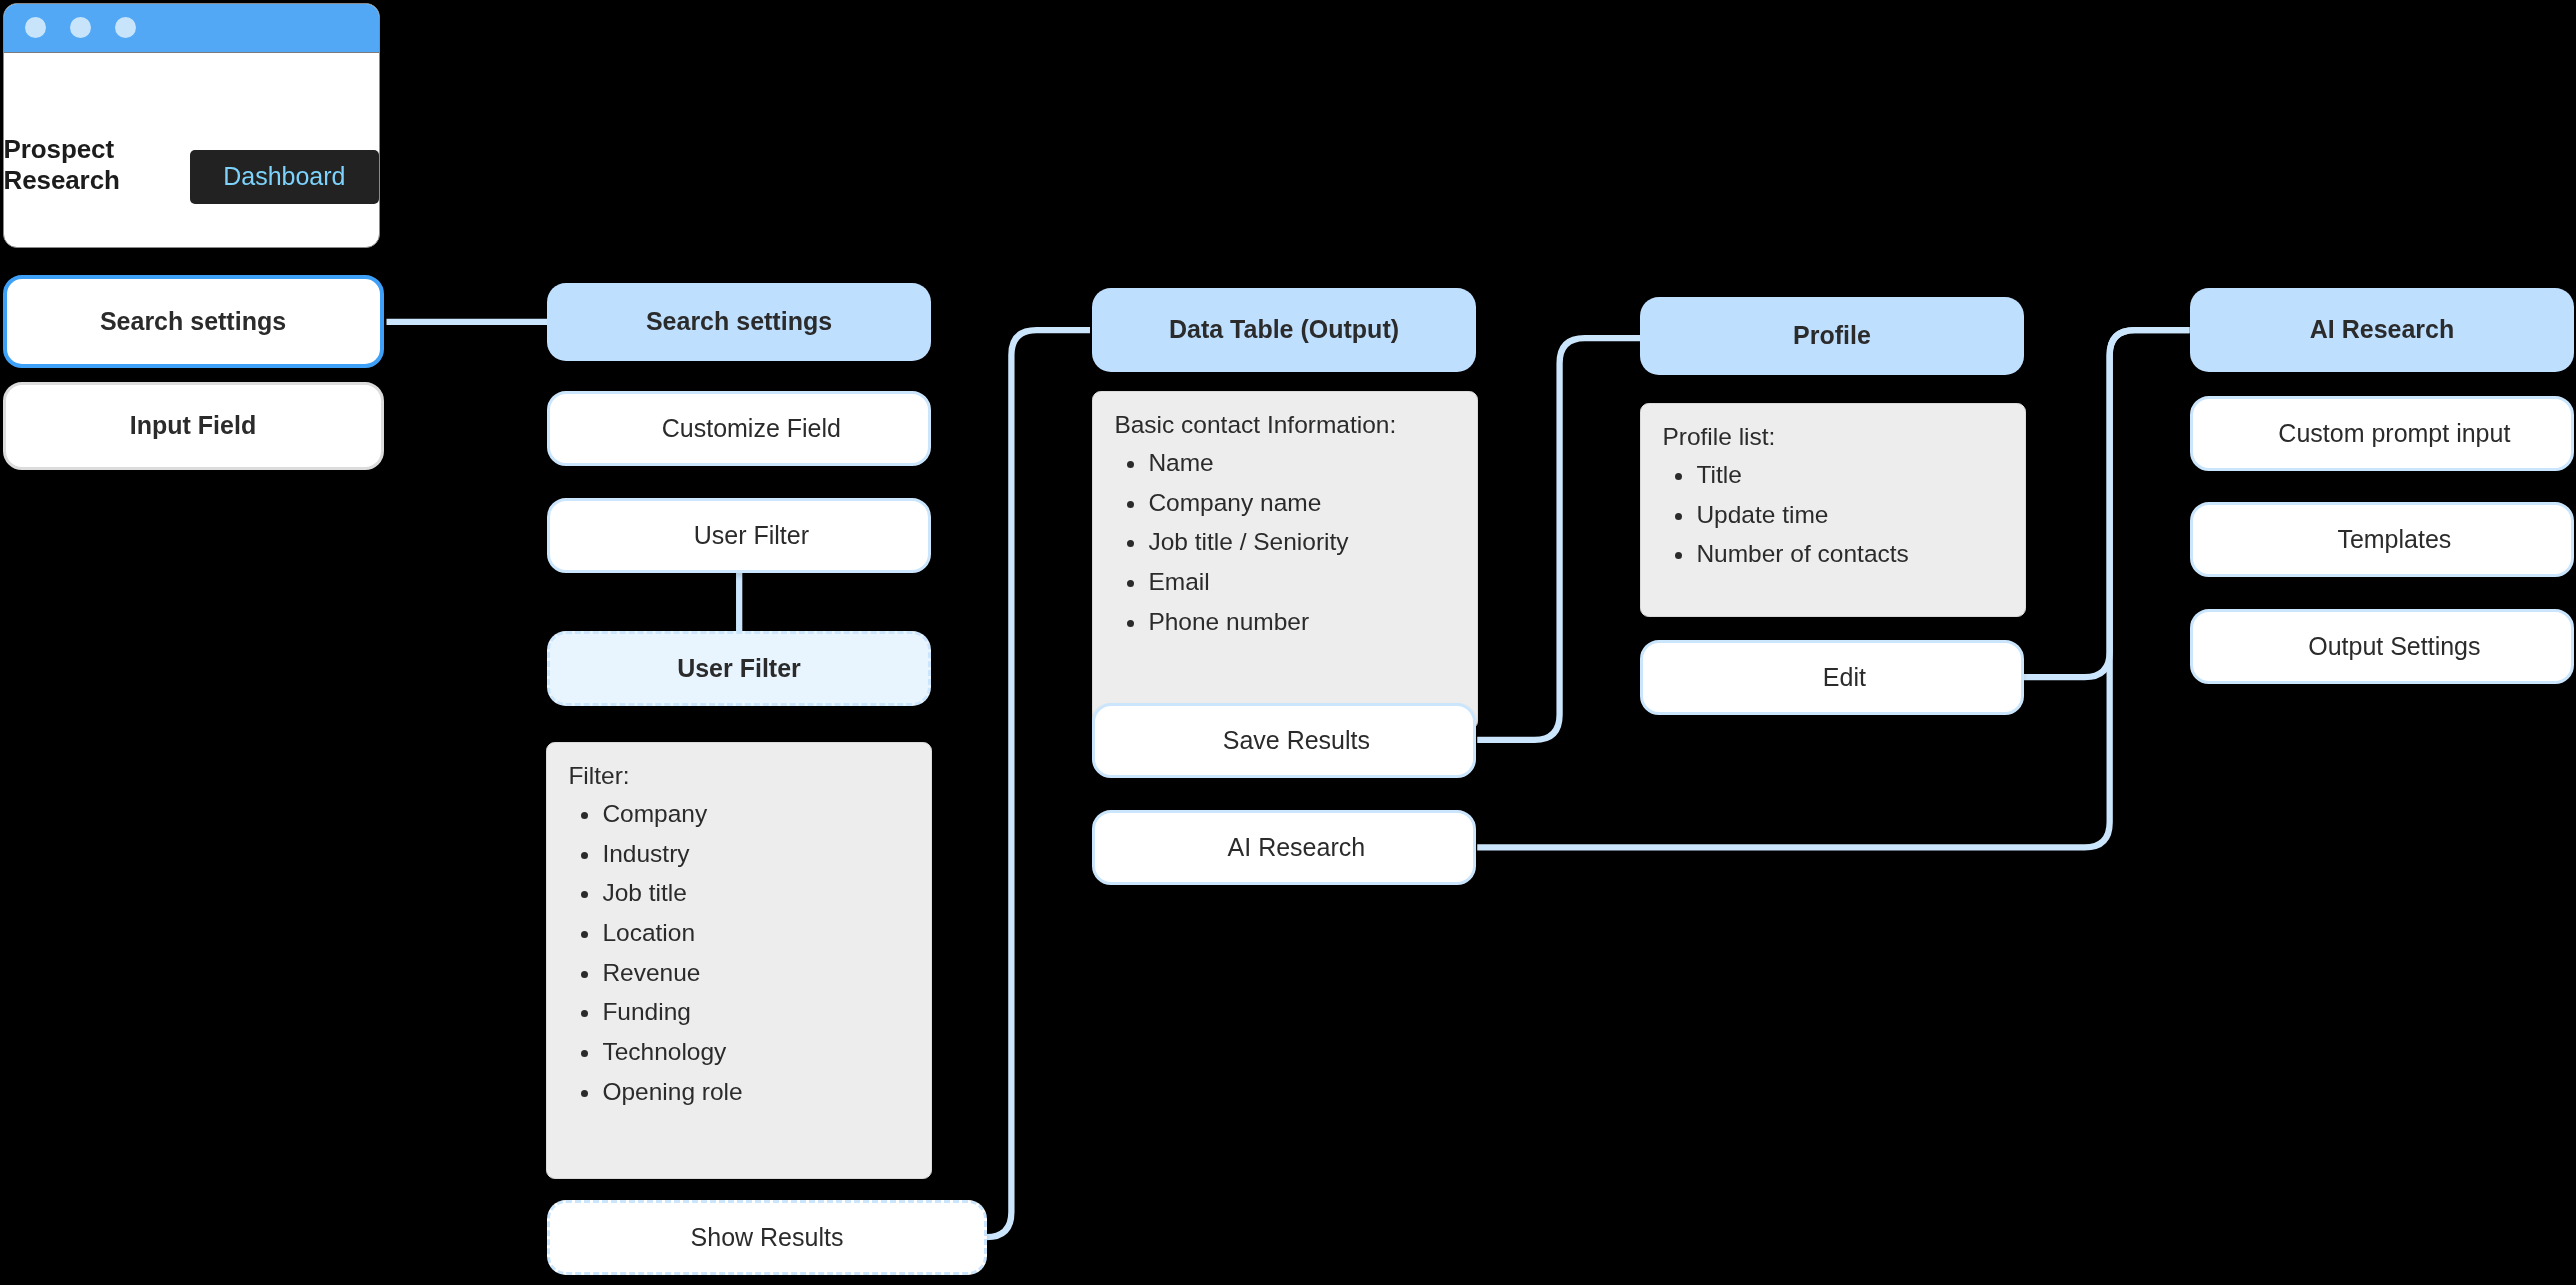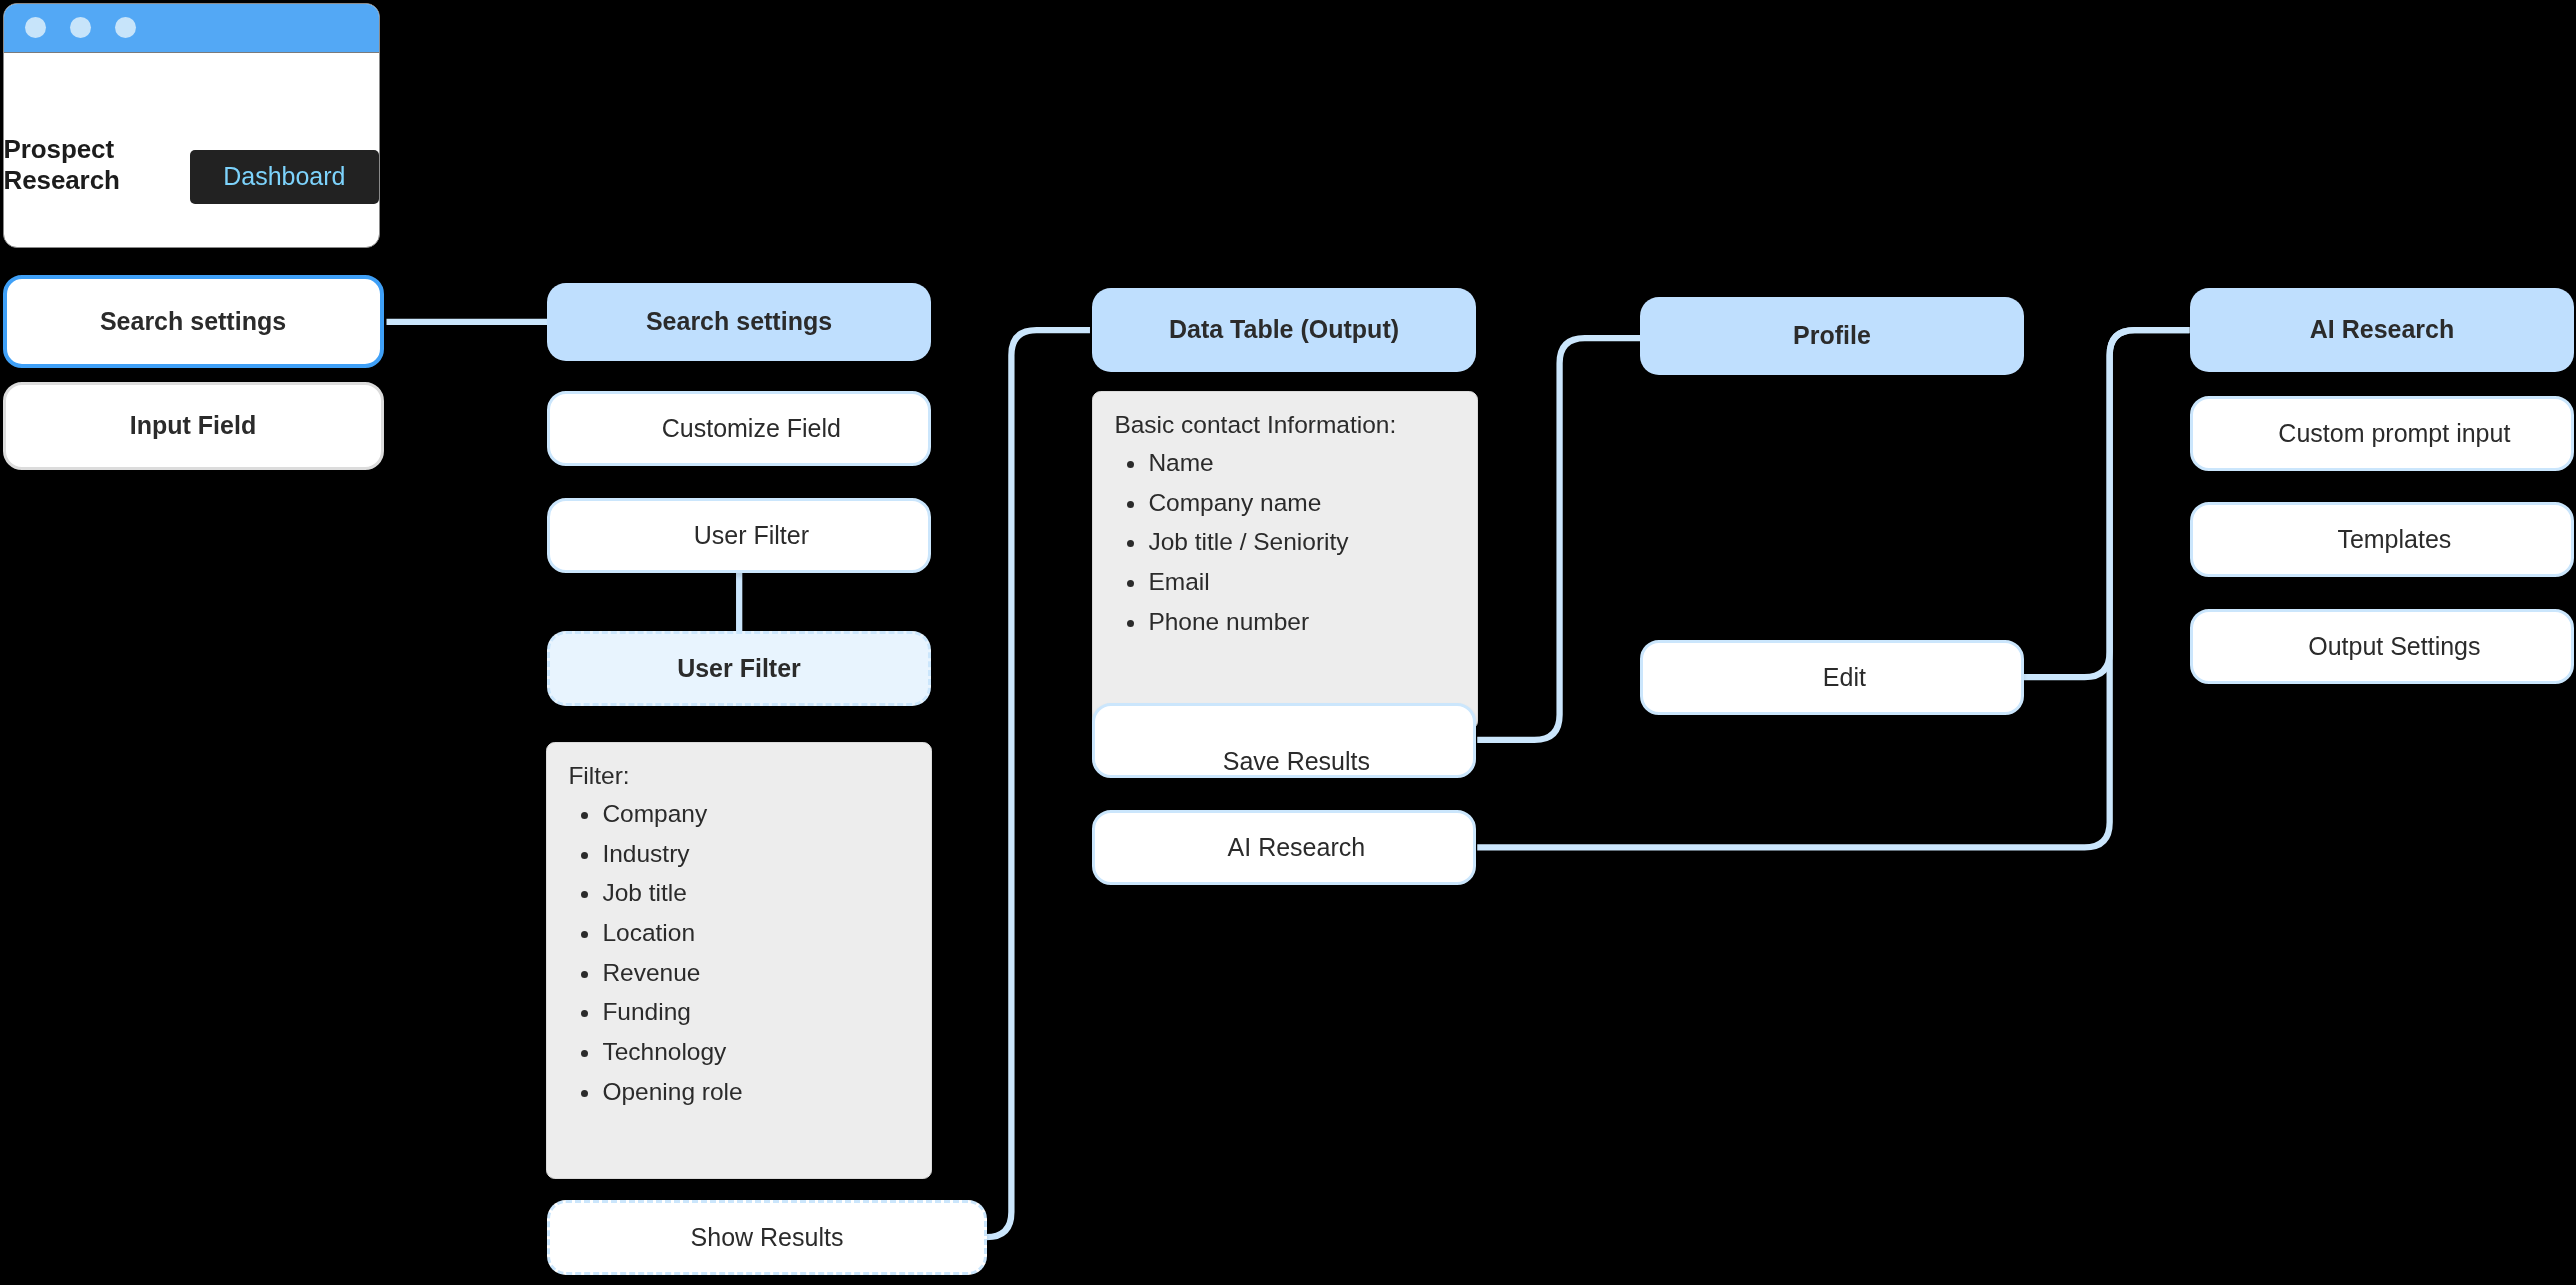--- a/index.html
+++ b/index.html
@@ -256,32 +256,40 @@
     <p class="panel-title">Basic contact Information:</p>
     <ul class="panel-list">
       <li>Name</li>
       <li>Company name</li>
       <li>Job title / Seniority</li>
       <li>Email</li>
       <li>Phone number</li>
     </ul>
   </div>
 
-  <div class="node node--action" style="left:1092px; top:703px; width:384px; height:75px;align-items:flex-end;">
+  <div class="node node--action" style="left:1092px; top:703px; width:384px; height:75px;">
     <span>Save Results</span>
   </div>
 
   <div class="node node--action" style="left:1092px; top:810px; width:384px; height:75px;">
     <span>AI Research</span>
   </div>
 
   <div class="node node--header" style="left:1640px; top:297px; width:384px; height:78px;">
     <span>Profile</span>
   </div>
 
+  <div class="panel" style="left:1640px; top:403px; width:386px; height:214px;">
+    <p class="panel-title">Profile list:</p>
+    <ul class="panel-list">
+      <li>Title</li>
+      <li>Update time</li>
+      <li>Number of contacts</li>
+    </ul>
+  </div>
 
   <div class="node node--action" style="left:1640px; top:640px; width:384px; height:75px;">
     <span>Edit</span>
   </div>
 
   <div class="node node--header" style="left:2190px; top:288px; width:384px; height:84px;">
     <span>AI Research</span>
   </div>
 
   <div class="node node--action" style="left:2190px; top:396px; width:384px; height:75px;">

